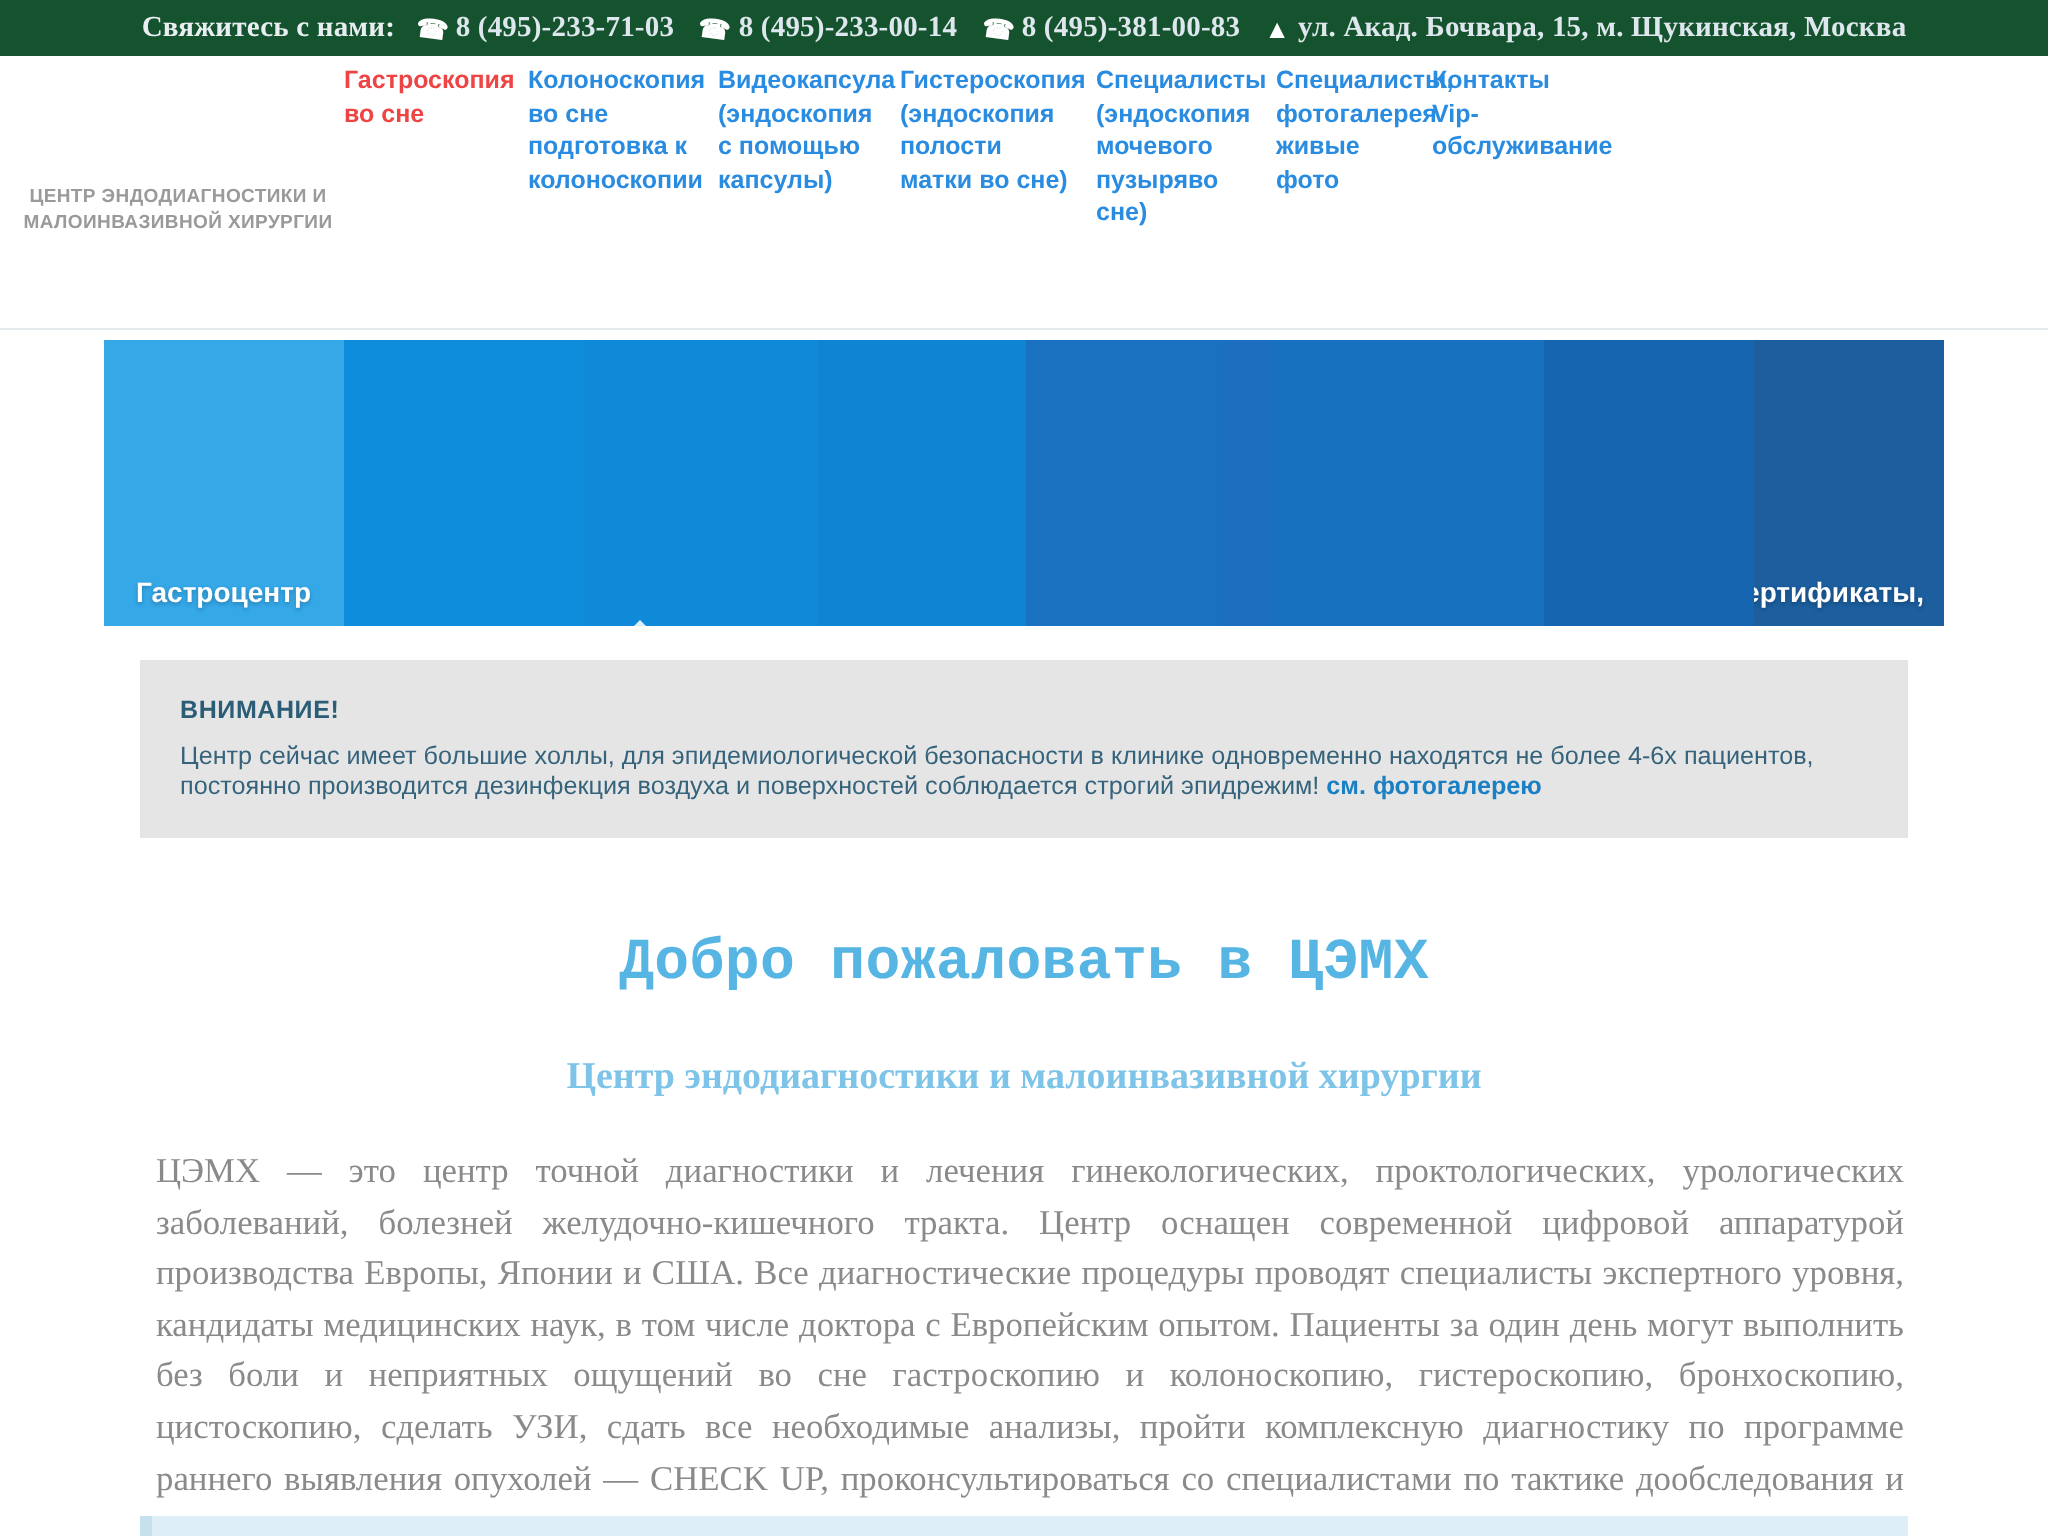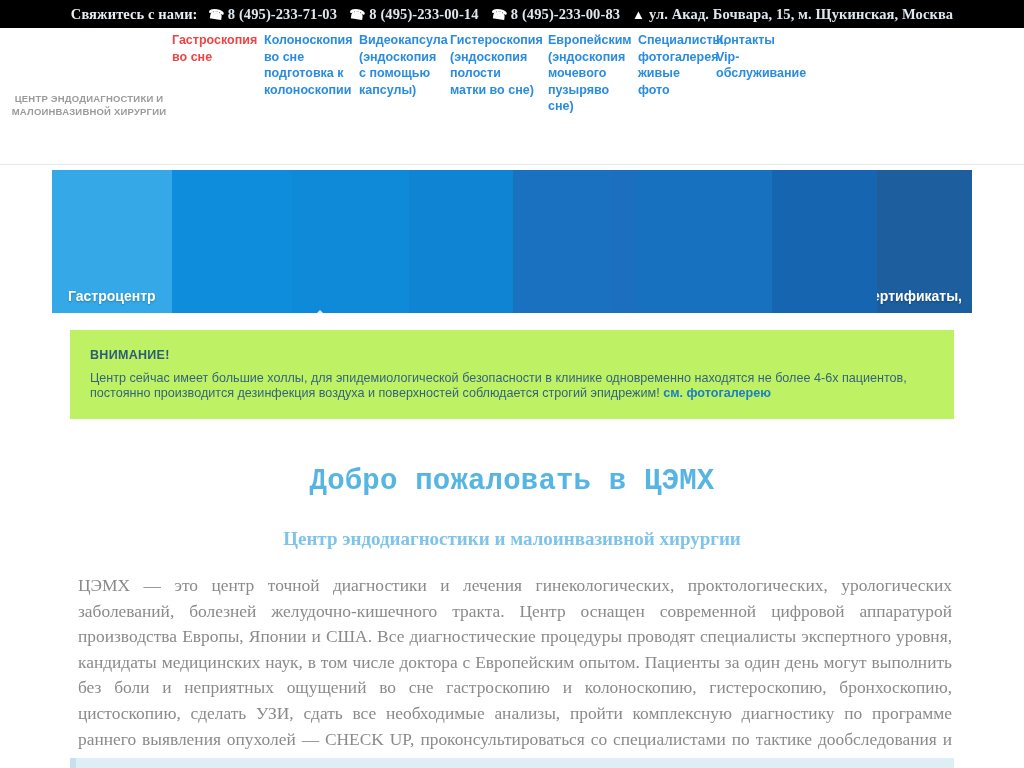--- a/index.html
+++ b/index.html
@@ -205,56 +205,56 @@
     background: #ddeef6;
   }
   #bottom-strip .strip-accent {
     width: 6px; height: 10px;
     background: #c6e0ee;
   }
 </style>
 </head>
 <body>
 
-<div id="topbar" style="background: #000000; color: rgb(233, 238, 243);">
+<div id="topbar" style="background: #14532d; color: rgb(233, 238, 243);">
   <span class="tb-label">Свяжитесь с нами:</span>
 
   <span class="tb-item">
     <span class="glyph-phone">☎</span>
     <span class="tb-text">8 (495)-233-71-03</span>
   </span>
 
   <span class="tb-item">
     <span class="glyph-phone">☎</span>
     <span class="tb-text">8 (495)-233-00-14</span>
   </span>
 
   <span class="tb-item">
     <span class="glyph-phone">☎</span>
-    <span class="tb-text">8 (495)-233-00-83</span>
+    <span class="tb-text">8 (495)-381-00-83</span>
   </span>
 
   <span class="tb-item">
     <span class="glyph-home">▲</span>
     <span class="tb-text">ул. Акад. Бочвара, 15, м. Щукинская, Москва</span>
   </span>
 </div>
 
 <div id="header">
 
   <div id="logo">
     <span>Центр эндодиагностики и малоинвазивной хирургии</span>
   </div>
 
   <nav id="nav">
     <div class="nav-item nw-1" style="color: #ef4444;">Гастроскопия во сне</div>
     <div class="nav-item nw-2" style="color: rgb(42, 140, 224);">Колоноскопия во сне подготовка к колоноскопии</div>
     <div class="nav-item nw-3" style="color: rgb(42, 140, 224);">Видеокапсула (эндоскопия с помощью капсулы)</div>
     <div class="nav-item nw-4" style="color: rgb(42, 140, 224);">Гистероскопия (эндоскопия полости матки во сне)</div>
-    <div class="nav-item nw-5" style="color: rgb(42, 140, 224);">Европейским (эндоскопия мочевого пузыряво сне)</div>
+    <div class="nav-item nw-5" style="color: rgb(42, 140, 224);">Специалисты (эндоскопия мочевого пузыряво сне)</div>
     <div class="nav-item nw-9" style="color: rgb(42, 140, 224);">Специалисты, фотогалерея живые фото</div>
     <div class="nav-item nw-10" style="color: rgb(42, 140, 224);">Контакты Vip-обслуживание</div>
   </nav>
 </div>
 
 <div id="banner-wrap">
   <div id="banner">
     <div class="slide" style="background: rgb(53, 168, 232); width: 120px;">
       <span class="slide-caption">Гастроцентр</span>
     </div>
@@ -279,21 +279,21 @@
     <div class="slide" style="background: rgb(21, 101, 176); width: 105px;">
       <span class="slide-caption"></span>
     </div>
     <div class="slide" style="background: rgb(28, 94, 158); width: 95px;">
       <span class="slide-caption right">Сертификаты,</span>
     </div>
   </div>
   <div id="banner-caret"></div>
 </div>
 
-<div id="alert" style="background: #bef264;">
+<div id="alert" style="background: #e5e5e5;">
   <div class="alert-title">ВНИМАНИЕ!</div>
   <div class="alert-body">
     <span>Центр сейчас имеет большие холлы, для эпидемиологической безопасности в клинике одновременно находятся не более 4-6х пациентов, постоянно производится дезинфекция воздуха и поверхностей соблюдается строгий эпидрежим!</span>
     <a class="alert-link" href="#" style="color: rgb(27, 127, 196);">см. фотогалерею</a>
   </div>
 </div>
 
 <div id="main">
   <h1 id="page-title" style="color: rgb(86, 181, 227);">Добро пожаловать в ЦЭМХ</h1>
   <h2 id="page-subtitle" style="color: rgb(126, 196, 232);">Центр эндодиагностики и малоинвазивной хирургии</h2>

